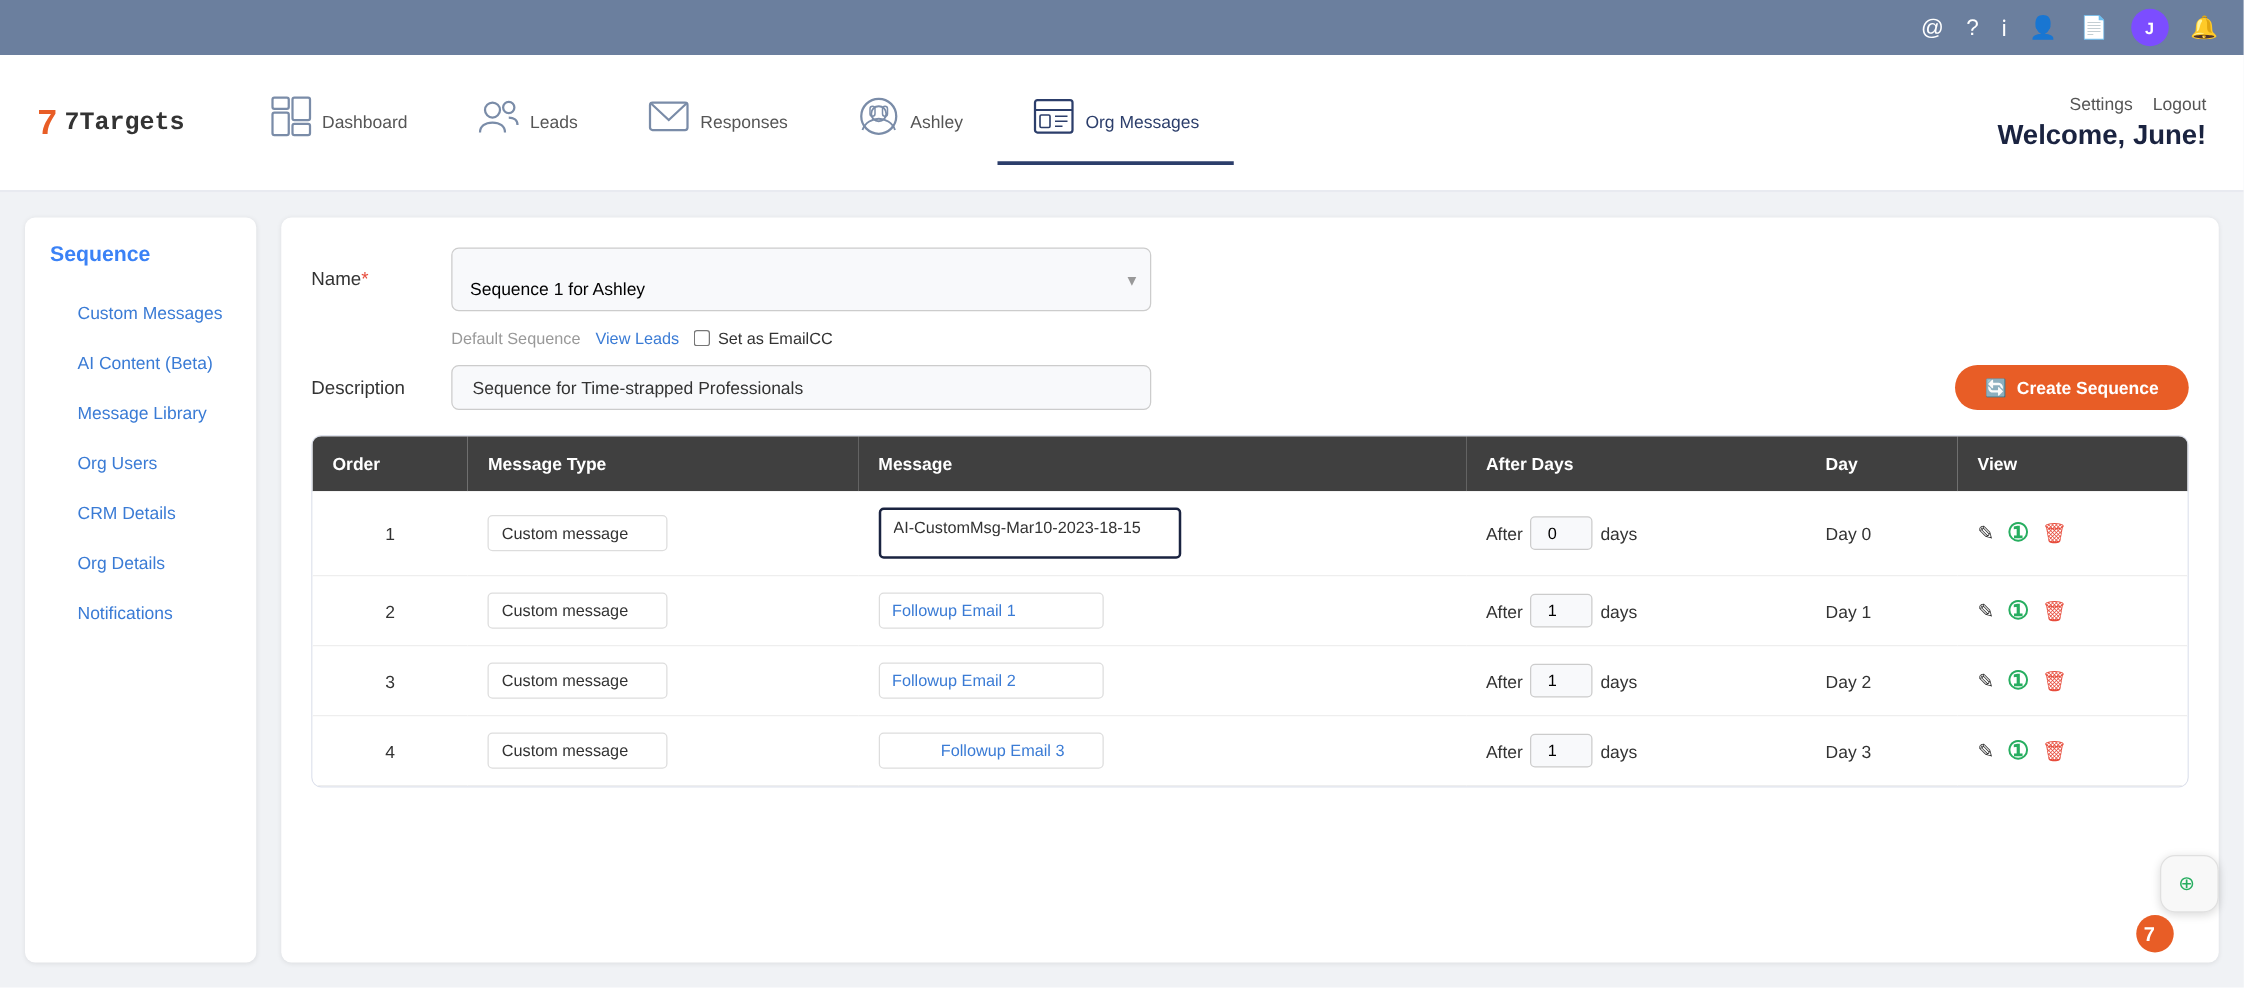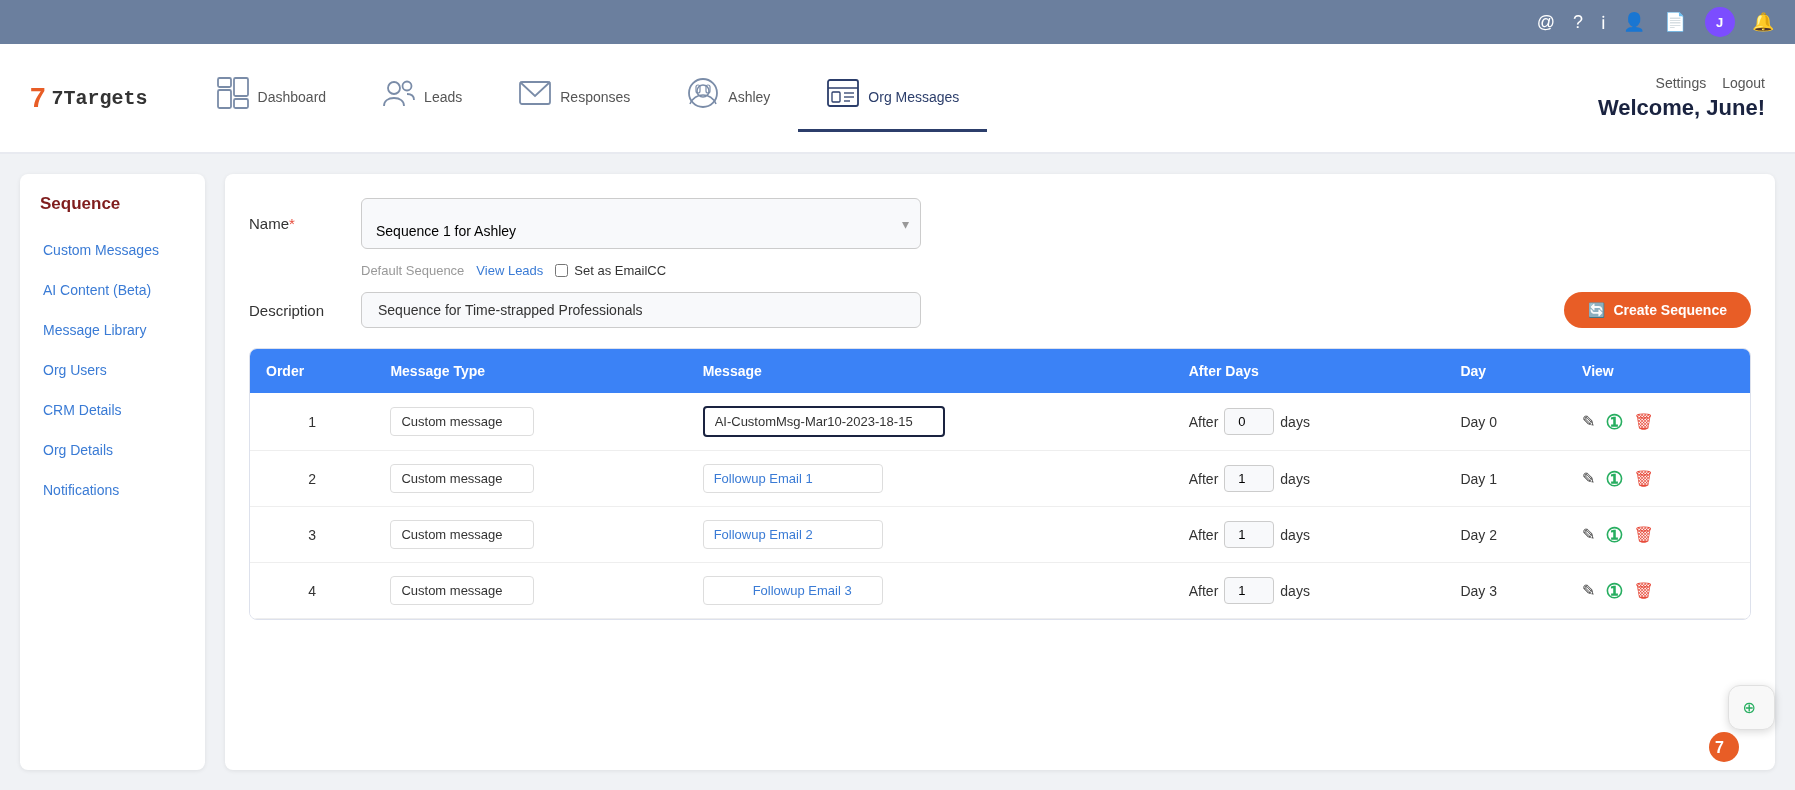--- a/index.html
+++ b/index.html
@@ -88,29 +88,30 @@
     .sidebar {
       background: #fff;
       border-radius: 8px;
       padding: 20px 0;
       min-width: 185px;
       box-shadow: 0 1px 4px rgba(0,0,0,0.08);
     }
     .sidebar-title {
       font-size: 17px;
       font-weight: bold;
-      color: #7f1d1d;
+      color: #3b82f6;
       padding: 0 9px 16px 20px;
     }
     .sidebar-item {
       padding: 12px 20px;
       cursor: pointer;
       color: #3a7bd5;
       font-size: 14px;
       border-left: 3px solid transparent;
+      margin-left: 19px;
     }
 
     
     .right-panel {
       flex: 1;
       background: #fff;
       border-radius: 8px;
       padding: 24px;
       box-shadow: 0 1px 4px rgba(0,0,0,0.08);
     }
@@ -200,41 +201,41 @@
     .table-wrapper {
       border-radius: 8px;
       overflow: hidden;
       border: 1px solid #dde1ec;
     }
     table {
       width: 100%;
       border-collapse: collapse;
     }
     thead tr {
-      background: #3b82f6;
+      background: #404040;
       color: #fff;
     }
     thead th {
       padding: 14px 16px;
       font-size: 14px;
       font-weight: 600;
       text-align: left;
     }
     tbody tr {
       border-bottom: 1px solid #eee;
       background: #fff;
     }
     tbody td {
       padding: 13px 16px;
       font-size: 14px;
       color: #333;
       vertical-align: middle;
     }
     .msg-select {
-      padding: 6px 30px 6px 10px;
+      padding: 6px 30px 16px 10px;
       border: 2px solid #1a2340;
       border-radius: 4px;
       background: #fff;
       font-size: 13px;
       color: #333;
       appearance: none;
       cursor: pointer;
       min-width: 220px;
     }
     .msg-select-plain {

